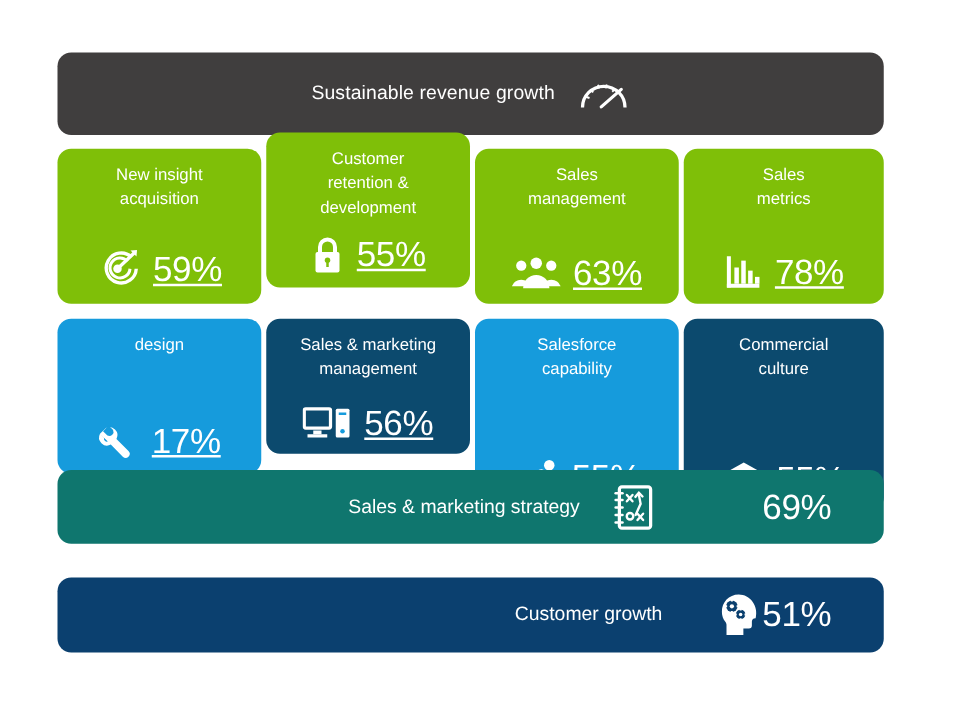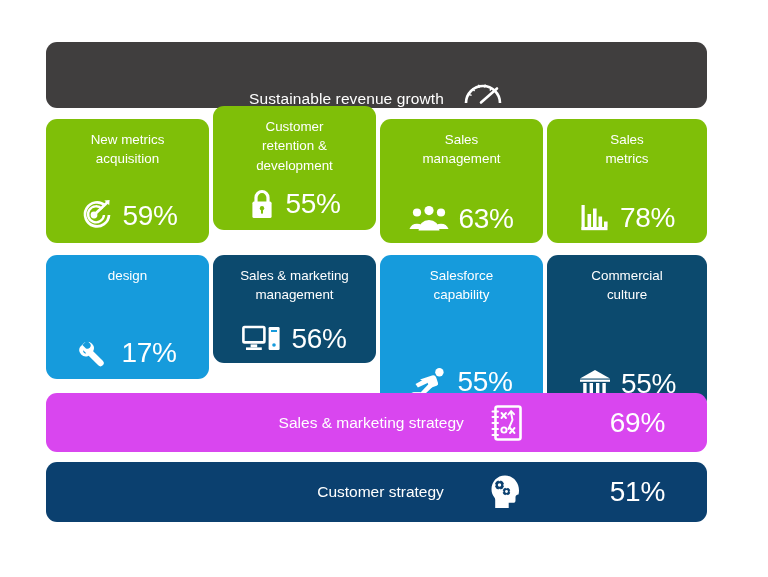--- a/index.html
+++ b/index.html
@@ -24,21 +24,21 @@
   .card {
     position: absolute;
     box-sizing: border-box;
     border-radius: 11px;
     color: #ffffff;
   }
 
   
   .banner {
     display: flex;
-    align-items: flex-end;
+    align-items: center;
     justify-content: center;
   }
   .banner .banner-label {
     font-size: 15.5px;
     font-weight: 400;
     letter-spacing: .1px;
     white-space: nowrap;
   }
   .banner .icon-slot {
     margin-left: 18px;
@@ -60,20 +60,21 @@
     font-weight: 400;
     width: 100%;
   }
   .tile .tile-bottom {
     margin-top: auto;
     display: flex;
     align-items: center;
     justify-content: center;
     width: 100%;
     gap: 9px;
+    text-decoration: underline;
   }
   .tile .tile-value {
     font-size: 28px;
     font-weight: 400;
     line-height: 1;
     letter-spacing: -.3px;
   }
   .tile .icon-slot {
     display: flex;
     align-items: center;
@@ -100,21 +101,21 @@
     font-weight: 400;
     letter-spacing: -.3px;
   }
 
   .bar-strategy .bar-label { margin-left: auto; }
   .bar-strategy .icon-slot { margin-left: 26px; }
   .bar-strategy .bar-value { margin-left: 86px; margin-right: 42px; }
 
   .bar-insight .bar-label { margin-left: auto; }
   .bar-insight .icon-slot { margin-left: 44px; }
-  .bar-insight .bar-value { margin-left: 86px; margin-right: 42px; }
+  .bar-insight .bar-value { margin-right: 42px; }
 
   svg { display: block; }
 </style>
 </head>
 <body>
 
 <div id="canvas">
 
   <div class="card banner" style="left:46px; top:42px; width:661px; height:66px; background:#403E3E;">
     <span class="banner-label">Sustainable revenue growth</span>
@@ -130,21 +131,21 @@
           <line x1="23.4" y1="8.6" x2="22.4" y2="11.6"></line>
           <line x1="30" y1="12.1" x2="27.8" y2="14.4"></line>
         </g>
         <line x1="19" y1="26.5" x2="35" y2="12.5" stroke="#ffffff" stroke-width="2.6" stroke-linecap="round"></line>
       </svg>
     </span>
   </div>
 
   <div class="card tile" style="left:46px; top:119px; width:163px; height:124px; background:#7FBF08;">
     <div class="tile-title">
-      <div>New metrics</div>
+      <div>New insight</div>
       <div>acquisition</div>
     </div>
     <div class="tile-bottom">
       <span class="icon-slot">
         <svg width="36" height="36" viewBox="0 0 36 36">
           <path d="M28.2 7.6 A12 12 0 1 0 32 17" fill="none" stroke="#ffffff" stroke-width="2.7"></path>
           <path d="M25 11 A8 8 0 1 0 27 17" fill="none" stroke="#ffffff" stroke-width="2.4"></path>
           <circle cx="17" cy="17" r="3.4" fill="#ffffff"></circle>
           <line x1="17" y1="17" x2="30.5" y2="4.2" stroke="#ffffff" stroke-width="2.7" stroke-linecap="round"></line>
           <path d="M27.4 2.4 L32.6 2.0 L32.2 7.2 Z" fill="#ffffff"></path>
@@ -283,21 +284,21 @@
           <rect x="11.6" y="15" width="3.4" height="11" fill="#ffffff"></rect>
           <rect x="18" y="15" width="3.4" height="11" fill="#ffffff"></rect>
           <rect x="24.4" y="15" width="3.4" height="11" fill="#ffffff"></rect>
           <rect x="2" y="27" width="30" height="3" fill="#ffffff"></rect>
         </svg>
       </span>
       <span class="tile-value">55%</span>
     </div>
   </div>
 
-  <div class="card bar bar-strategy" style="left:46px; top:393px; width:661px; height:59px; background:#d946ef;">
+  <div class="card bar bar-strategy" style="left:46px; top:376px; width:661px; height:59px; background:#0f766e;">
     <span class="bar-label">Sales &amp; marketing strategy</span>
     <span class="icon-slot">
       <svg width="34" height="38" viewBox="0 0 34 38">
         <rect x="5.5" y="2.5" width="25" height="33" rx="2" fill="none" stroke="#ffffff" stroke-width="2.6"></rect>
         <g stroke="#ffffff" stroke-width="2" stroke-linecap="round">
           <line x1="2.5" y1="7.5" x2="8" y2="7.5"></line>
           <line x1="2.5" y1="13" x2="8" y2="13"></line>
           <line x1="2.5" y1="19" x2="8" y2="19"></line>
           <line x1="2.5" y1="25" x2="8" y2="25"></line>
           <line x1="2.5" y1="31" x2="8" y2="31"></line>
@@ -310,21 +311,21 @@
           <circle cx="14" cy="26" r="2.6"></circle>
           <path d="M18.5 25 L22.5 16 L21 8.5"></path>
           <path d="M18.3 10.5 L21.1 7.2 L24.0 10.2"></path>
         </g>
       </svg>
     </span>
     <span class="bar-value">69%</span>
   </div>
 
   <div class="card bar bar-insight" style="left:46px; top:462px; width:661px; height:60px; background:#0B406F;">
-    <span class="bar-label">Customer strategy</span>
+    <span class="bar-label">Customer growth</span>
     <span class="icon-slot">
       <svg width="36" height="40" viewBox="0 0 36 40">
         <path d="M30.5 22.5 c2.5 -10 -4.5 -19 -13.5 -19 -8 0 -13.5 6.3 -13.5 13.8 0 3.4 1.2 6 2.6 7.8 0.7 0.9 1.1 1.6 1.1 2.9 V36 h13.5 v-5.2 h4.4 c1.6 0 2.4 -1 2.4 -2.4 v-3.0 c0 -1.2 0.6 -2.2 1.6 -2.6 Z" fill="#ffffff"></path>
         <g fill="#0B406F">
           <circle cx="11.5" cy="13" r="4.6"></circle>
           <circle cx="18.5" cy="19.5" r="3.8"></circle>
         </g>
         <g fill="#ffffff">
           <circle cx="11.5" cy="13" r="1.7"></circle>
           <circle cx="18.5" cy="19.5" r="1.4"></circle>

